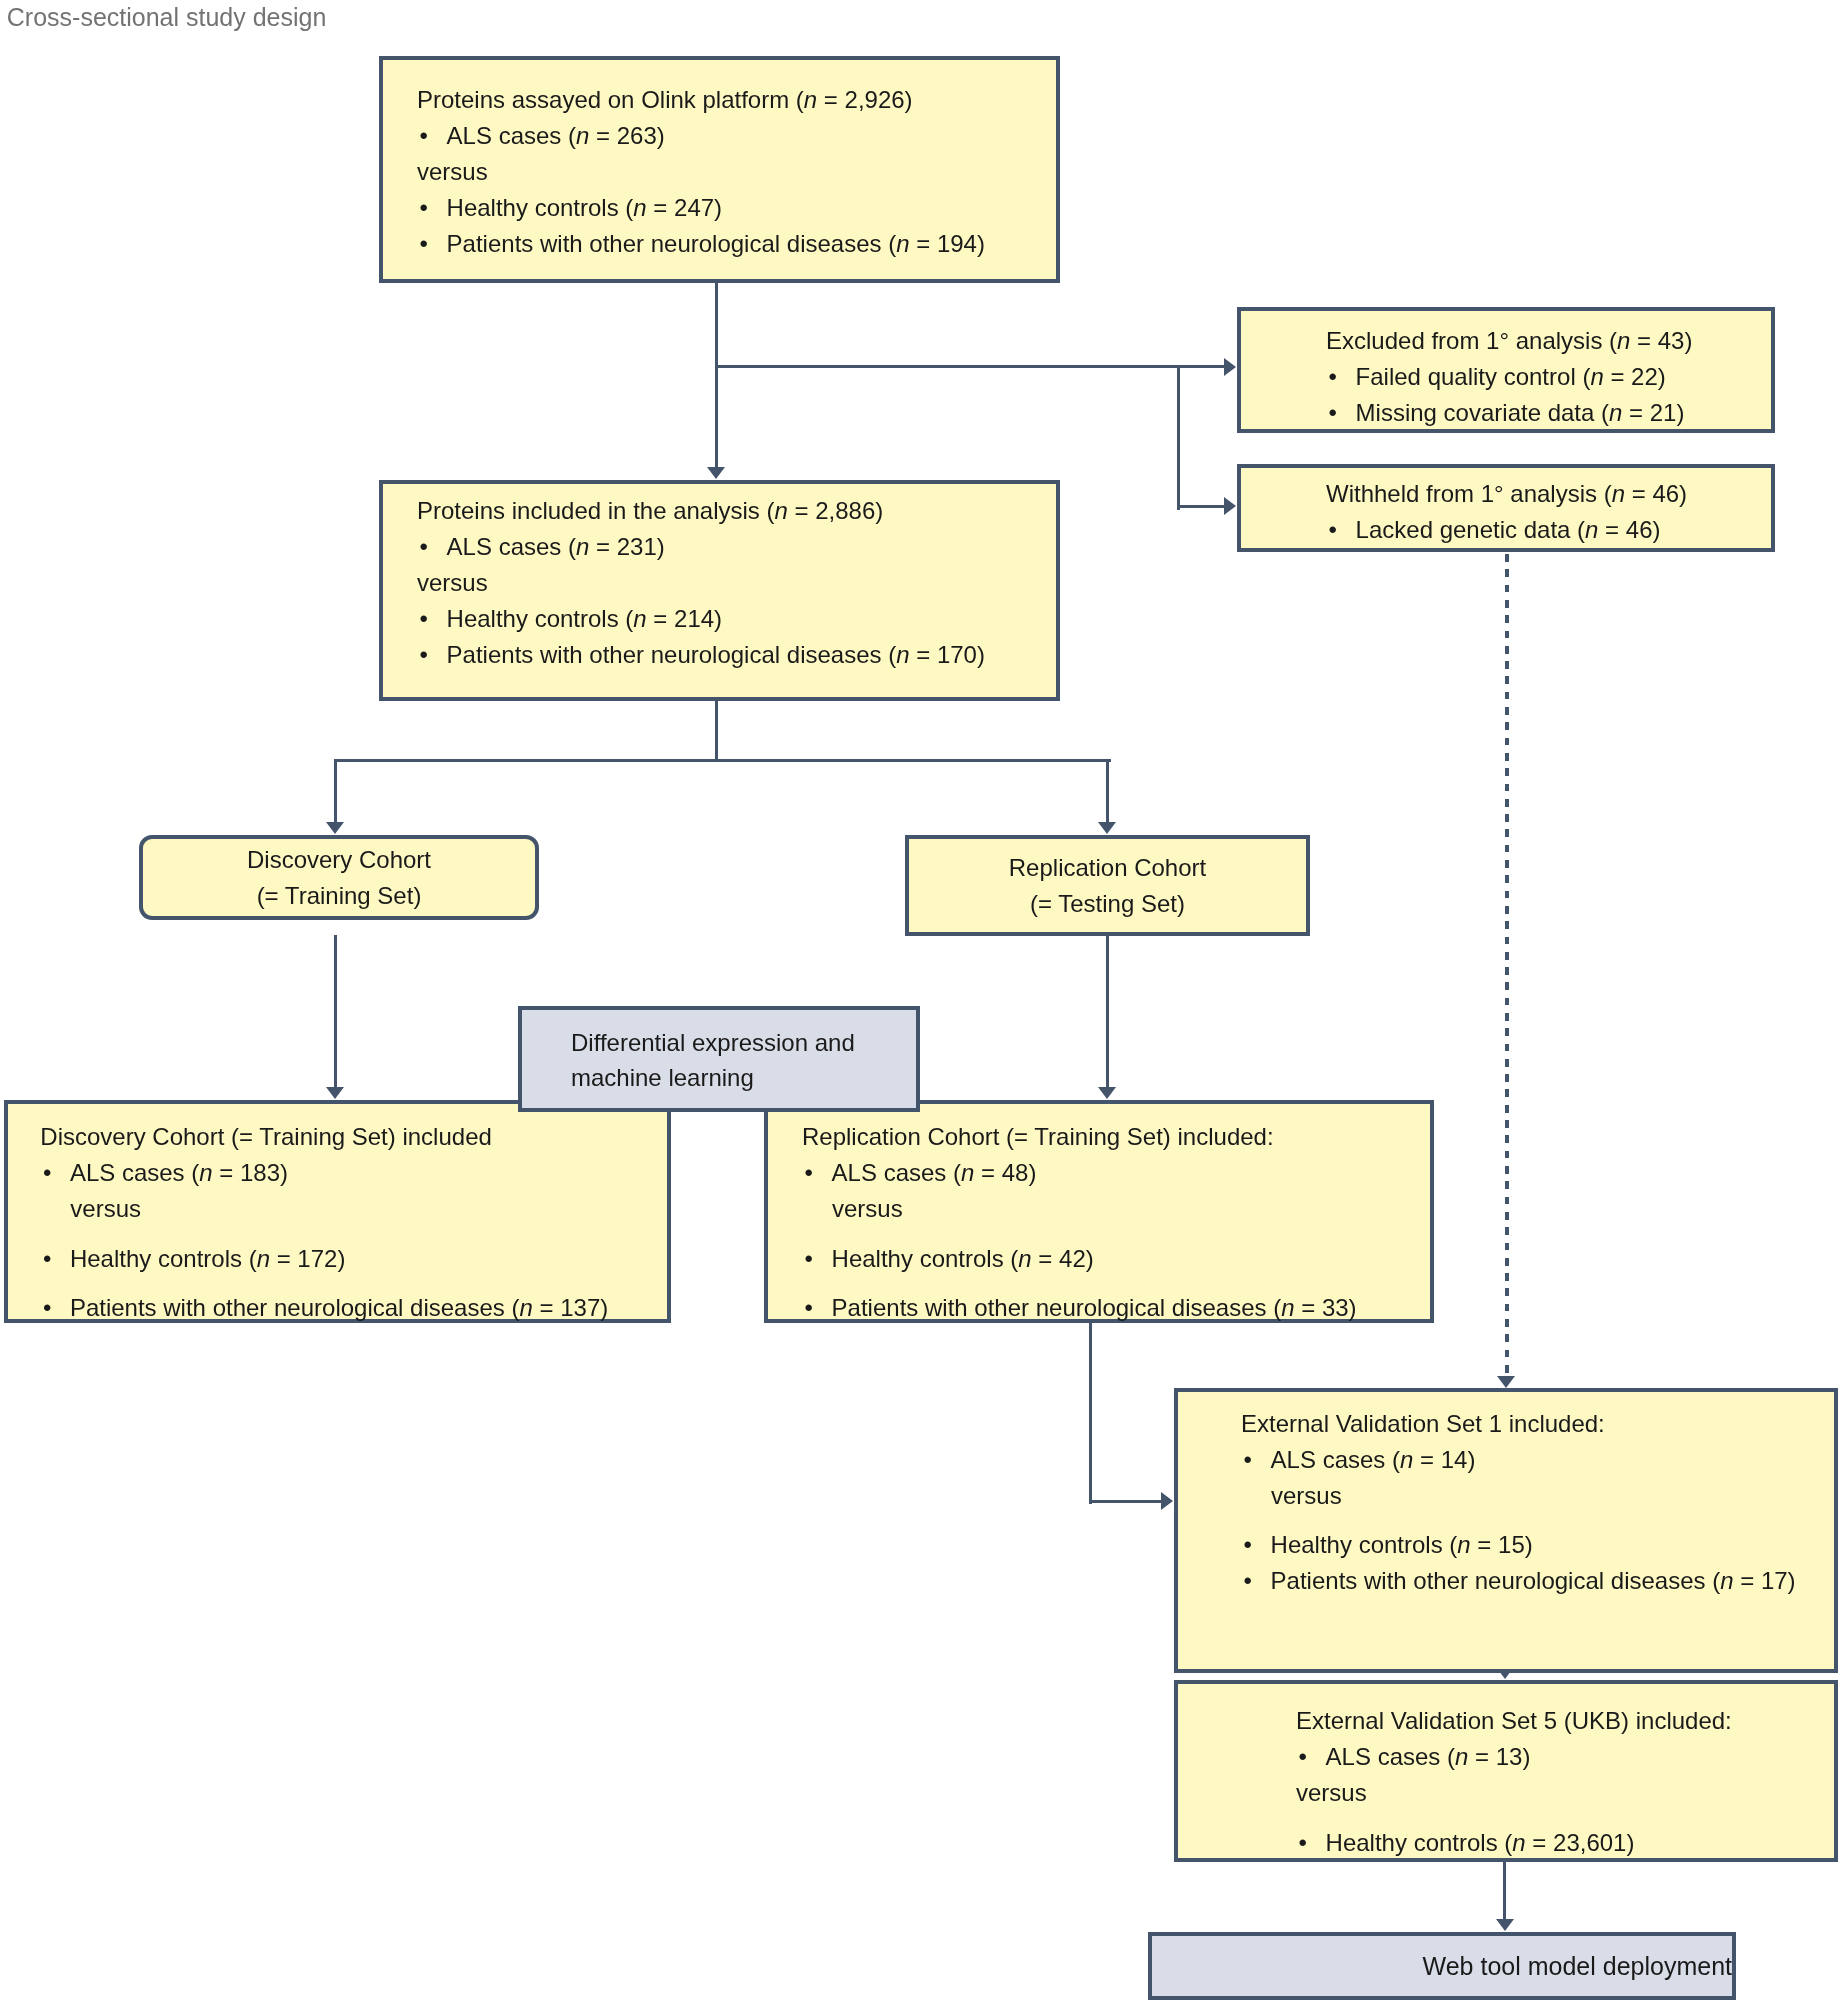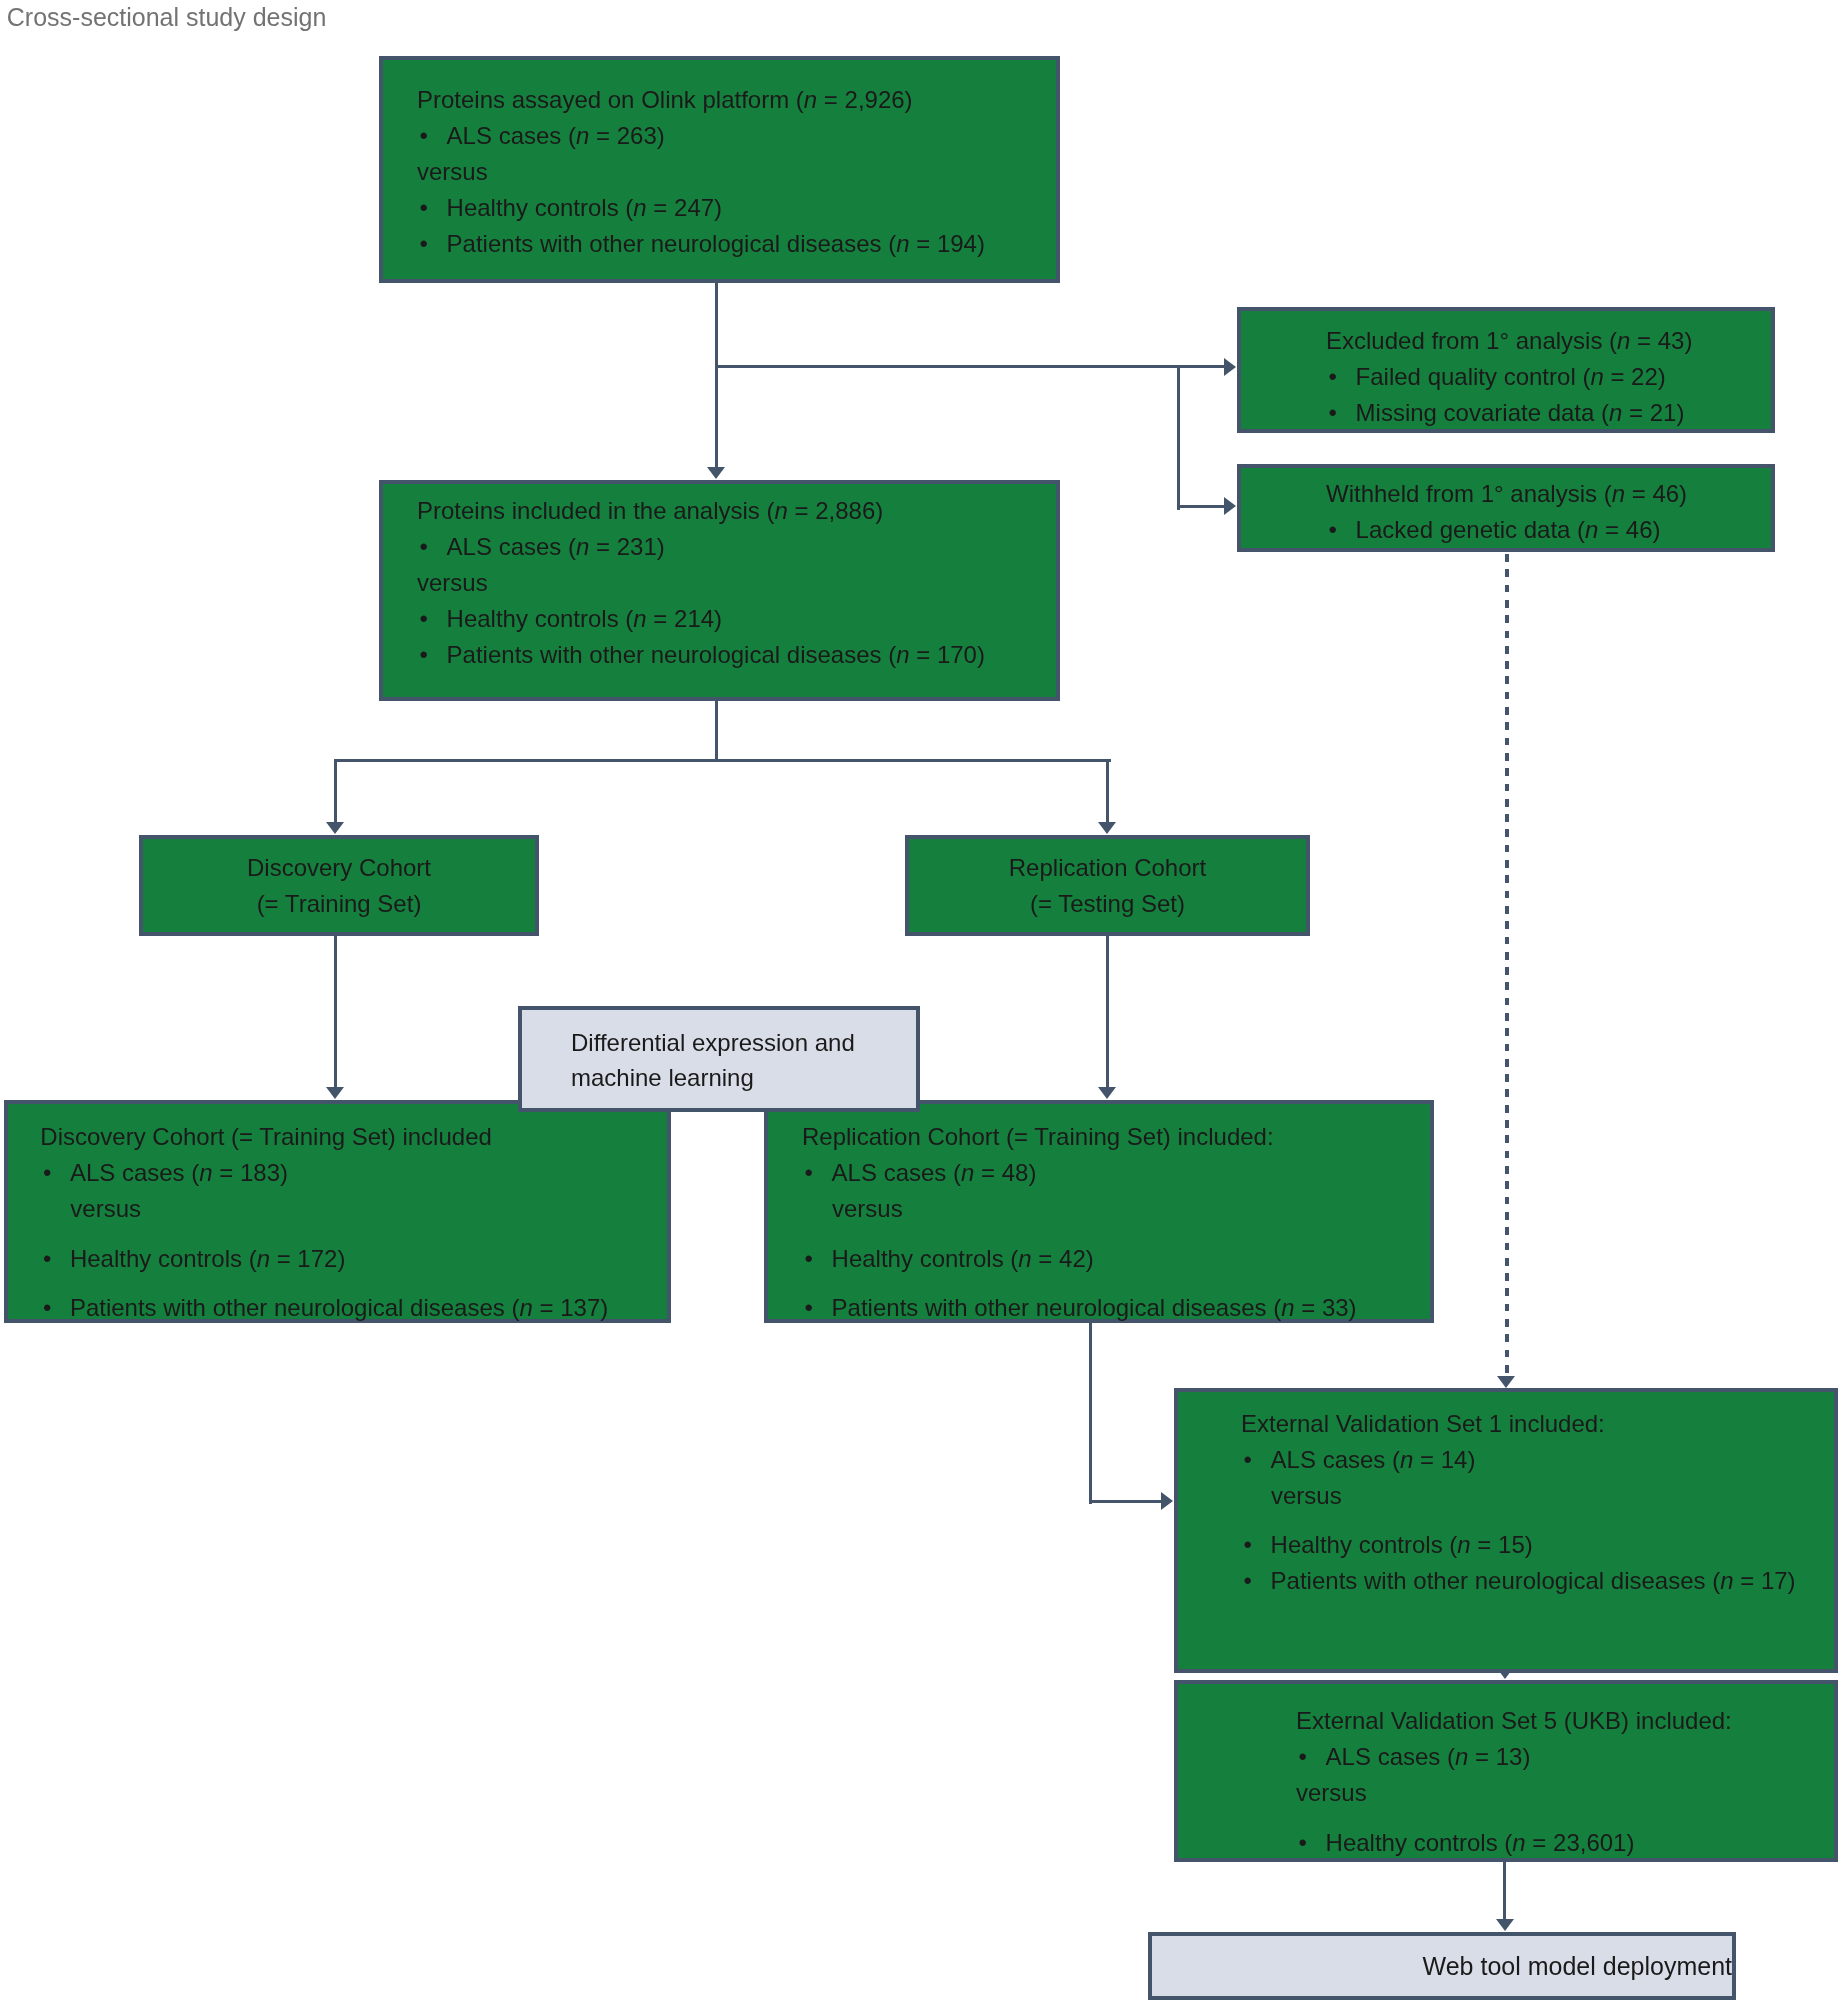--- a/index.html
+++ b/index.html
@@ -13,21 +13,21 @@
     background:var(--bg,#fff);
     overflow:hidden;
     color:var(--text,#1a1a1a);
   }
   .fig-title{
     position:absolute;left:6.8px;top:3.4px;
     font-size:25px;color:#737373;
   }
   .box{
     position:absolute;box-sizing:border-box;
-    background:#15803d;
+    background:#fef9c3;
     border:4.3px solid var(--border,#44546A);
     font-size:24px;line-height:36px;
     z-index:1;
   }
   .box.gray{background:var(--gray,#D9DDE8);z-index:2;}
   .line{white-space:nowrap;}
   .bullet::before{
     content:"\2022";
     display:inline-block;width:27px;padding-left:2.6px;
   }
@@ -81,21 +81,21 @@
   </div>
 
   <div class="box" style="left:379px;top:480px;width:681px;height:221px;padding:9px 0 0 34px;">
     <div class="line">Proteins included in the analysis (<i>n</i> = 2,886)</div>
     <div class="line bullet">ALS cases (<i>n</i> = 231)</div>
     <div class="line">versus</div>
     <div class="line bullet">Healthy controls (<i>n</i> = 214)</div>
     <div class="line bullet">Patients with other neurological diseases (<i>n</i> = 170)</div>
   </div>
 
-  <div class="box center-box" style="left:139px;top:835px;width:400px;height:101px;">
+  <div class="box center-box" style="left:139px;top:835px;width:400px;height:85px;border-radius:13px;">
     <div class="line">Discovery Cohort</div>
     <div class="line">(= Training Set)</div>
   </div>
 
   <div class="box center-box" style="left:905px;top:835px;width:405px;height:101px;">
     <div class="line">Replication Cohort</div>
     <div class="line">(= Testing Set)</div>
   </div>
 
   <div class="box gray" style="left:518px;top:1006px;width:402px;height:106px;padding:15.3px 0 0 49px;line-height:35px;">

